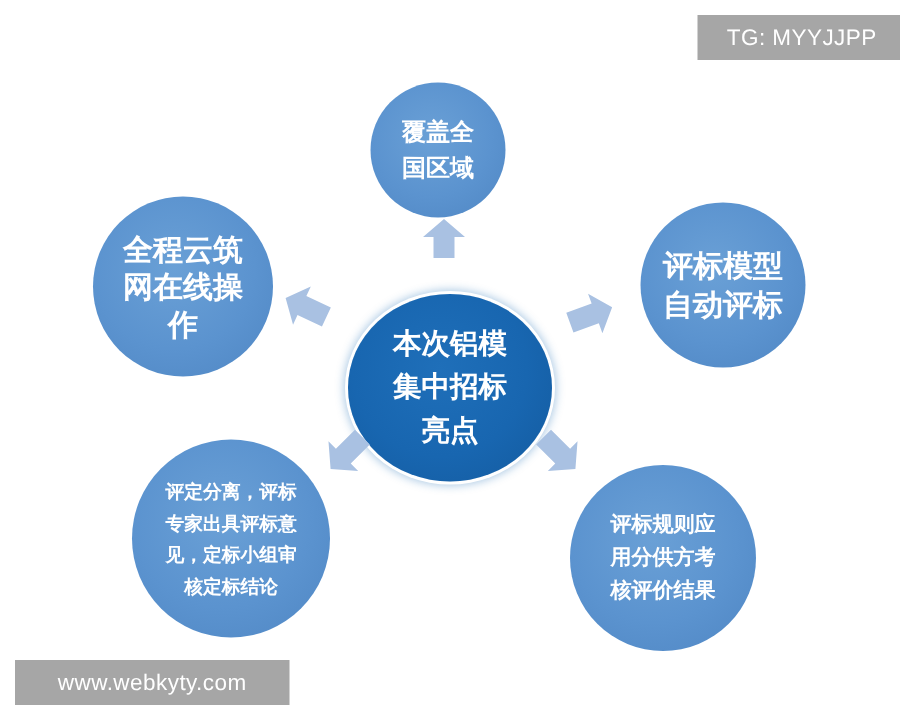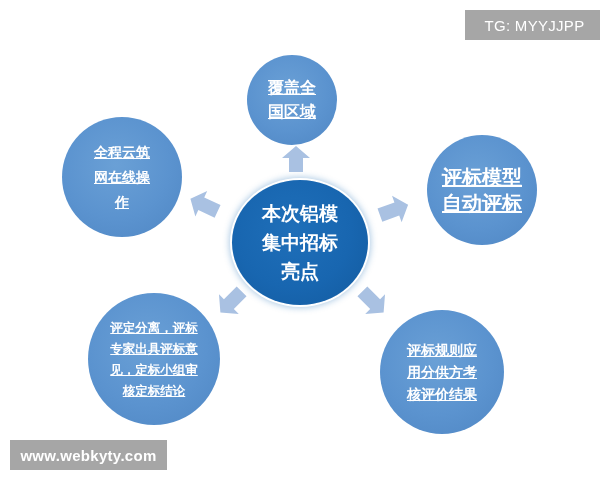--- a/index.html
+++ b/index.html
@@ -10,21 +10,20 @@
     }
     .circle {
       position: absolute; border-radius: 50%;
       display: flex; align-items: center; justify-content: center;
       text-align: center; color: #ffffff; font-weight: bold;
       box-sizing: border-box;
     }
     .circle .txt { white-space: pre-line; }
     .sat {
       background: radial-gradient(circle at 45% 40%, #6aa0d6 0%, #5b93cf 55%, #4f86c3 100%);
-      text-decoration: underline;
     }
     .center {
       background: radial-gradient(circle at 45% 40%, #1f6fb9 0%, #1866b0 55%, #135a9e 100%);
       box-shadow: 0 0 0 2px #ffffff, 0 0 6px 3px rgba(30,110,180,0.35);
     }
     .arrow { position: absolute; }
     .badge {
       position: absolute; background: #a6a6a6; color: #ffffff;
       font-family: "Liberation Sans", sans-serif; font-size: 15px;
       display: flex; align-items: center; justify-content: center;
@@ -32,21 +31,21 @@
     }
   </style>
 </head>
 <body>
 
 <div class="circle sat" style="left:247px; top:55px; width:90px; height:90px; font-size:16px; line-height:24px;">
   <span class="txt">覆盖全
 国区域</span>
 </div>
 
-<div class="circle sat" style="left:62px; top:117px; width:120px; height:120px; font-size:14px; line-height:25px;">
+<div class="circle sat" style="left:62px; top:131px; width:120px; height:120px; font-size:20px; line-height:25px;">
   <span class="txt">全程云筑
 网在线操
 作</span>
 </div>
 
 <div class="circle sat" style="left:427px; top:135px; width:110px; height:110px; font-size:20px; line-height:26px;">
   <span class="txt">评标模型
 自动评标</span>
 </div>
 
@@ -56,21 +55,21 @@
 见，定标小组审
 核定标结论</span>
 </div>
 
 <div class="circle sat" style="left:380px; top:310px; width:124px; height:124px; font-size:14px; line-height:22px;">
   <span class="txt">评标规则应
 用分供方考
 核评价结果</span>
 </div>
 
-<div class="circle center" style="left:232px; top:180px; width:136px; height:125px; font-size:19px; line-height:29px;">
+<div class="circle center" style="left:232px; top:196px; width:136px; height:125px; font-size:19px; line-height:29px;">
   <span class="txt">本次铝模
 集中招标
 亮点</span>
 </div>
 
 <svg class="arrow" style="left:281px; top:145px;" width="30" height="28" viewBox="0 0 30 28">
   <polygon points="15,1 29,13 22,13 22,27 8,27 8,13 1,13" fill="#a9c1e2"></polygon>
 </svg>
 
 <svg class="arrow" style="left:186px; top:190px;" width="36" height="30" viewBox="0 0 36 30">
@@ -94,15 +93,15 @@
 <svg class="arrow" style="left:355px; top:285px;" width="36" height="34" viewBox="0 0 36 34">
   <g transform="rotate(135 18 17)">
     <polygon points="18,2 32,14 25,14 25,32 11,32 11,14 4,14" fill="#a9c1e2"></polygon>
   </g>
 </svg>
 
 <div class="badge" style="left:465px; top:10px; width:139px; height:30px;">
   <span>TG: MYYJJPP</span>
 </div>
 
-<div class="badge" style="left:10px; top:440px; width:157px; height:30px;font-weight:bold;">
+<div class="badge" style="left:10px; top:440px; width:183px; height:30px;">
   <span>www.webkyty.com</span>
 </div>
 
 </body></html>

